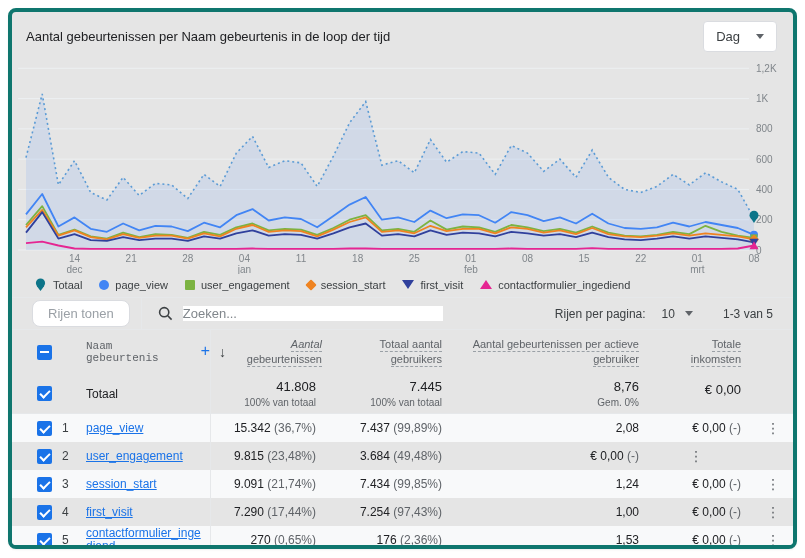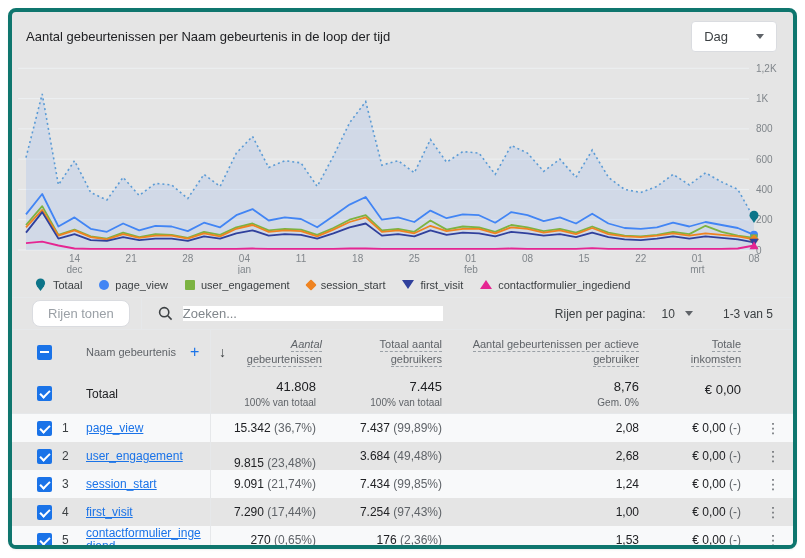--- a/index.html
+++ b/index.html
@@ -6,21 +6,21 @@
   html,body { width:805px; height:558px; overflow:hidden; background:#fff;
     font-family:"Liberation Sans", sans-serif; color:#3c4043; }
   .card { position:absolute; left:8px; top:8px; width:789px; height:541px;
     background:#e5e5e5; border:4px solid #0f766e; border-radius:8px;
     box-shadow:0 1px 2px rgba(60,64,67,.08); overflow:hidden; }
 
   
   .card-header { height:48px; display:flex; align-items:center;
     justify-content:space-between; padding:0 16px 0 14px; }
   .card-title { font-size:13px; color:#202124; }
-  .interval-select { display:flex; align-items:center; gap:28px;
+  .interval-select { display:flex; align-items:center; gap:16px;
     border:1px solid #dadce0; border-radius:4px; padding:7px 12px;
     font-size:13px; color:#3c4043; cursor:pointer; background:#fff; }
   .caret-down { width:0; height:0; border-left:4px solid transparent;
     border-right:4px solid transparent; border-top:5px solid #5f6368; }
 
   
   .chart-block { position:relative; height:214px; }
   .chart-block svg { position:absolute; left:0; top:0; }
 
   
@@ -198,21 +198,21 @@
       <span>Rijen per pagina:</span>
       <span class="rpp-value">10</span>
       <span class="caret-down"></span>
       <span class="range">1-3 van 5</span>
     </div>
   </div>
 
   <div class="tgrid thead">
     <span class="cb indet"></span>
     <span></span>
-    <span style="display:flex;align-items:center;">
+    <span style="display:flex;align-items:center;font-family:Liberation Mono, monospace;">
       <span>Naam gebeurtenis</span>
       <span class="plus-icon">+</span>
     </span>
     <div class="metrics-border th-events">
       <span class="sort-arrow">↓</span>
       <span class="th-lines">
         <span style="border-bottom:1px dashed #9aa0a6;font-style:italic;">Aantal</span>
         <span style="border-bottom:1px dashed #9aa0a6;">gebeurtenissen</span>
       </span>
     </div>
@@ -263,25 +263,24 @@
       </div>
       <span class="val">7.437 <span class="pct">(99,89%)</span></span>
       <span class="val">2,08</span>
       <span class="val">€ 0,00 <span class="note">(-)</span></span>
       <span class="kebab">⋮</span>
     </div>
       <div class="tgrid drow ">
       <span class="cb checked"></span>
       <span class="rownum">2</span>
       <span><a class="evlink">user_engagement</a></span>
-      <div class="metrics-border val" style="height:100%;display:flex;align-items:flex-end;justify-content:flex-end;flex-direction:row;">
+      <div class="metrics-border val" style="height:100%;display:flex;align-items:center;justify-content:flex-end;flex-direction:row;">
         <span>9.815 <span class="pct">(23,48%)</span></span>
       </div>
       <span class="val">3.684 <span class="pct">(49,48%)</span></span>
-      <span class="val">2,68</span>
       <span class="val">€ 0,00 <span class="note">(-)</span></span>
       <span class="kebab">⋮</span>
     </div>
       <div class="tgrid drow alt">
       <span class="cb checked"></span>
       <span class="rownum">3</span>
       <span><a class="evlink">session_start</a></span>
       <div class="metrics-border val" style="height:100%;display:flex;align-items:center;justify-content:flex-end;flex-direction:row;">
         <span>9.091 <span class="pct">(21,74%)</span></span>
       </div>

